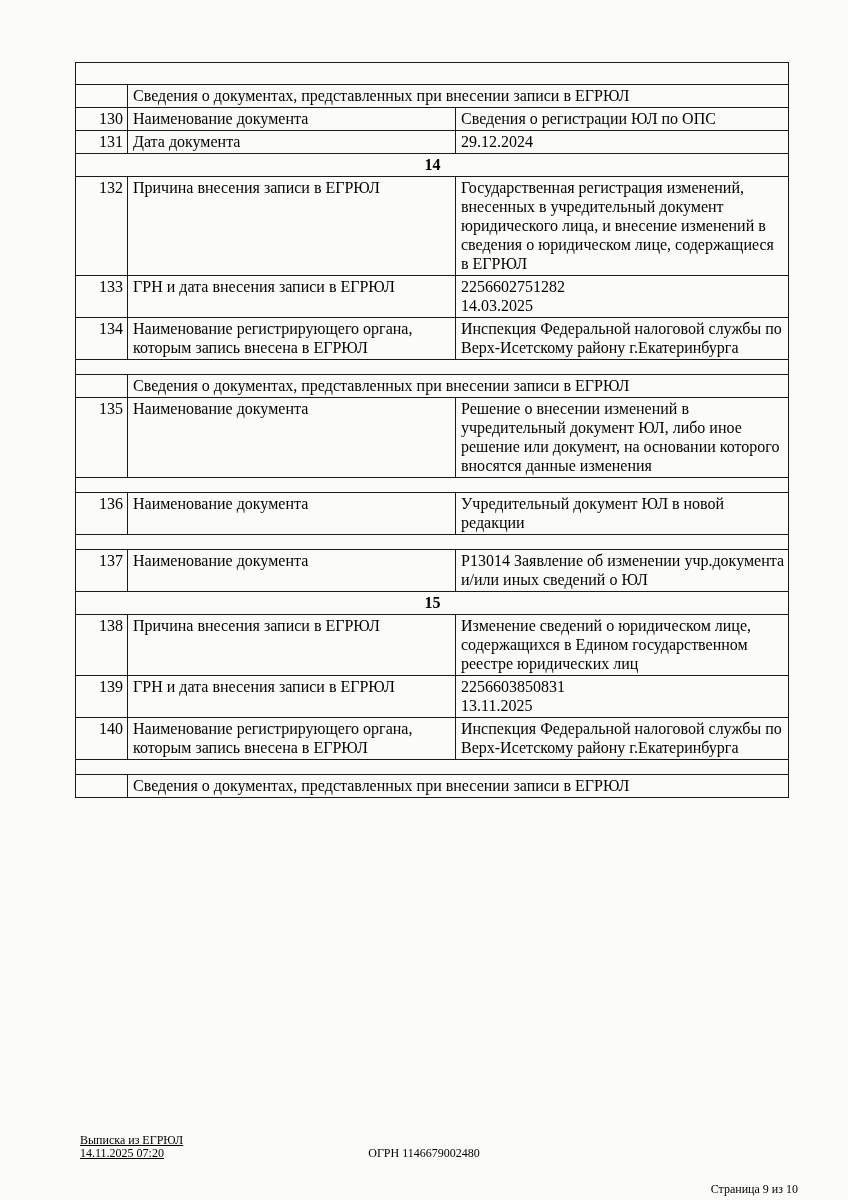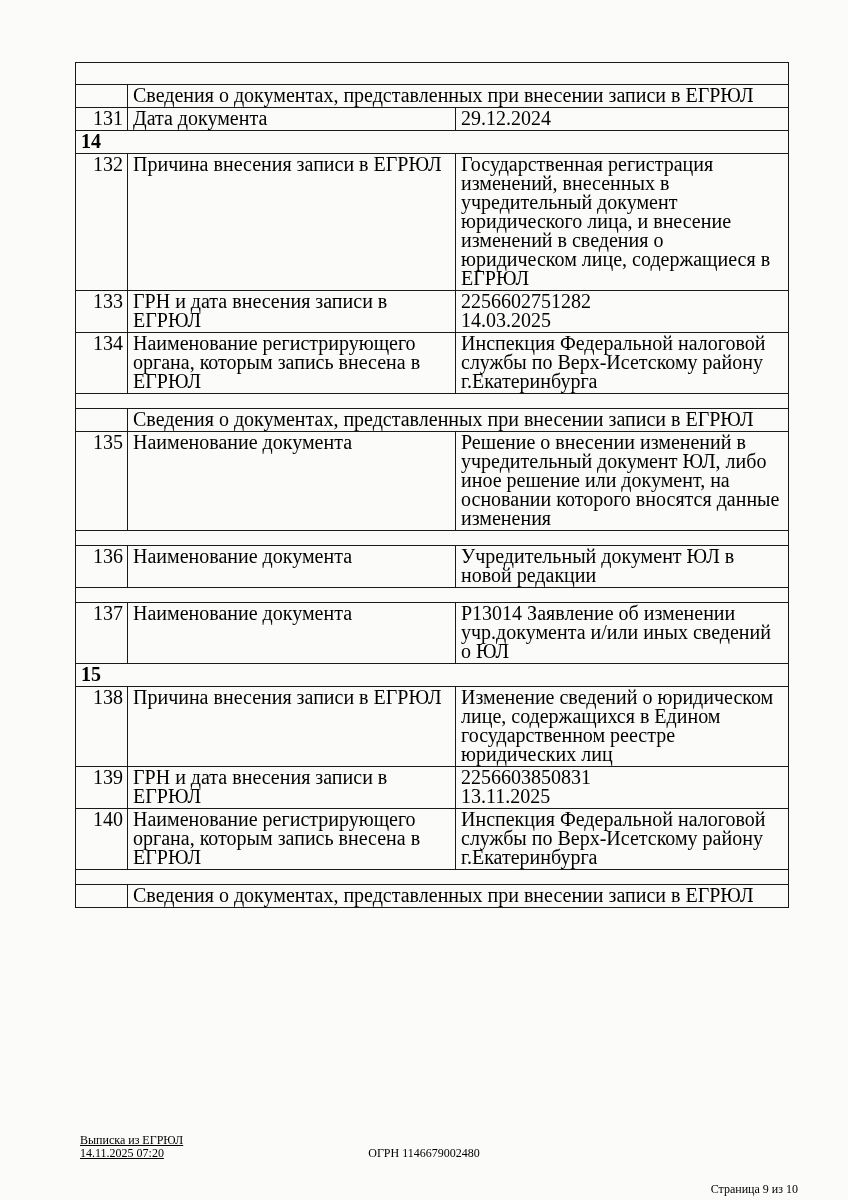--- a/index.html
+++ b/index.html
@@ -12,35 +12,35 @@
     overflow: hidden;
   }
   .page { position: absolute; left: 0; top: 0; width: 848px; height: 1200px; }
 
   table.egrul {
     position: absolute;
     left: 75px; top: 62px;
     width: 713px;
     border-collapse: collapse;
     table-layout: fixed;
-    font-size: 20px;
+    font-size: 16px;
     line-height: 19px;
   }
   table.egrul td {
     border: 1px solid #1a1a1a;
     vertical-align: top;
     padding: 1px 4px 2px 5px;
     word-wrap: break-word;
   }
   td.num { text-align: right; padding-right: 6px; }
   td.value { white-space: pre-line; }
   tr.spacer-lg td { height: 22px; padding: 0; }
   tr.spacer-sm td { height: 15px; padding: 0; }
   tr.group-row td {
-    text-align: left;
+    text-align: center;
     font-weight: bold;
     height: 22px;
     padding-top: 1px;
   }
   tr.header-row td { height: 21px; }
 
   .footer {
     position: absolute;
     left: 0; top: 1134px;
     width: 848px;
@@ -65,20 +65,25 @@
     <tbody>
       <tr class="spacer-lg">
         <td colspan="3"></td>
       </tr>
 
       <tr class="header-row">
         <td class="num"></td>
         <td colspan="2">Сведения о документах, представленных при внесении записи в ЕГРЮЛ</td>
       </tr>
 
+      <tr>
+        <td class="num">130</td>
+        <td>Наименование документа</td>
+        <td class="value">Сведения о регистрации ЮЛ по ОПС</td>
+      </tr>
 
       <tr>
         <td class="num">131</td>
         <td>Дата документа</td>
         <td class="value">29.12.2024</td>
       </tr>
 
       <tr class="group-row">
         <td colspan="3">14</td>
       </tr>

